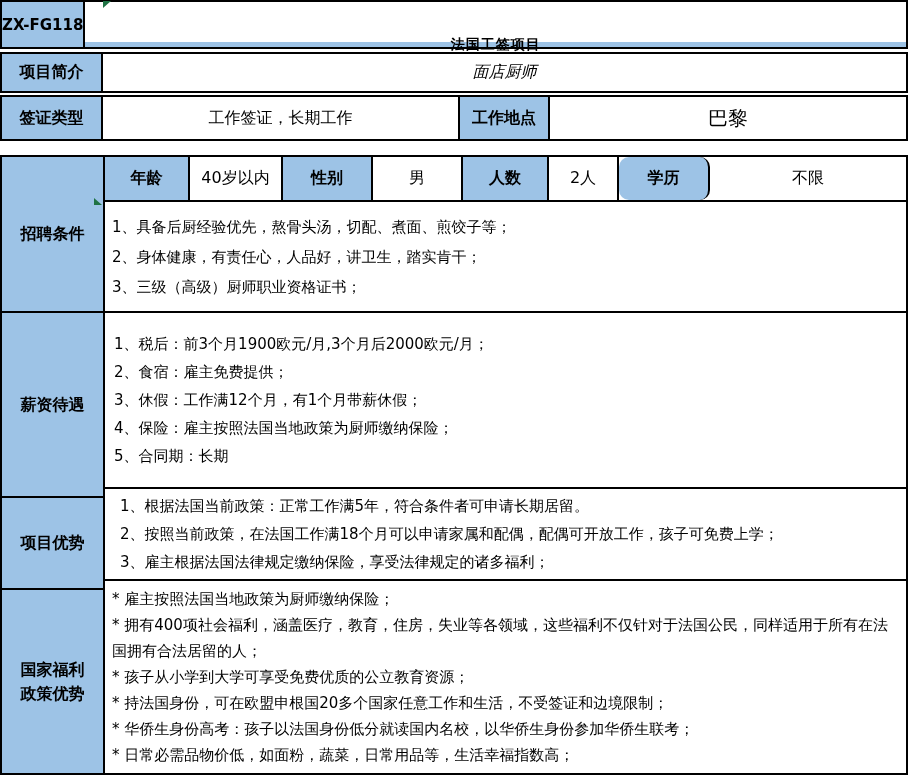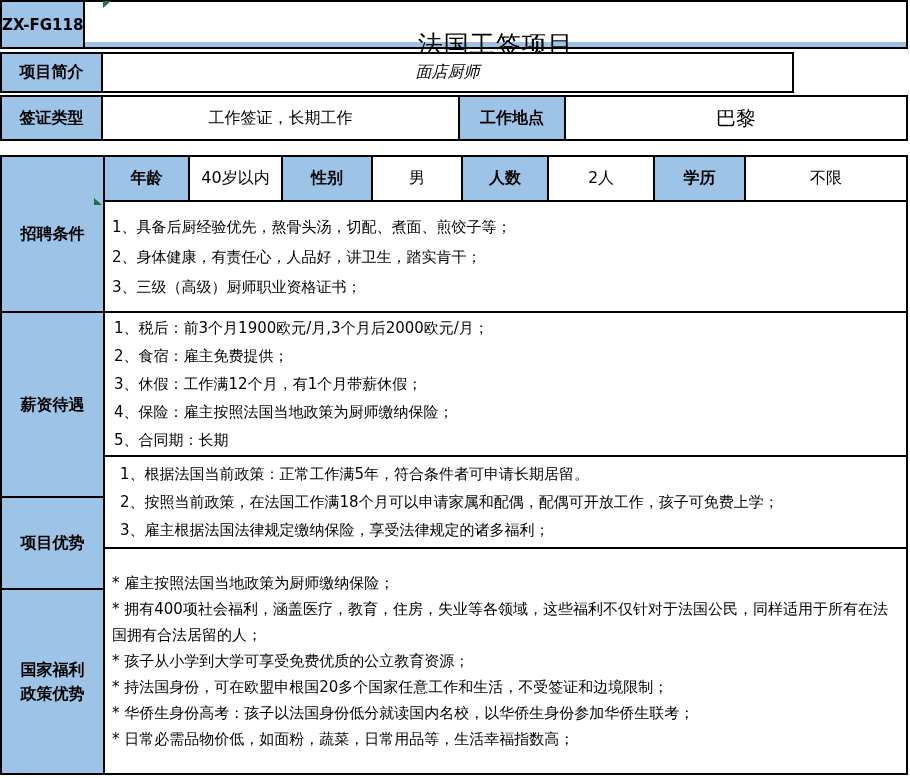--- a/index.html
+++ b/index.html
@@ -27,28 +27,28 @@
     align-items: center;
     justify-content: center;
     text-align: center;
   }
   .blue { background: #9DC3E6; }
   .bold { font-weight: bold; }
   .cell.bordered { border-right: 2px solid #000000; }
 
   
   .row1 { top: 0; width: 908px; height: 49px; }
-  .row2 { top: 52px; width: 794px; height: 41px; }
+  .row2 { top: 52px; width: 908px; height: 41px; }
   .row3 { top: 95px; width: 908px; height: 46px; }
   .label-col { width: 101px; font-size: 16px; font-weight: bold; flex: none; }
-  .title-cell { flex: 1; font-size: 25px; font-weight: normal; letter-spacing: 1px; margin-top: 40px; }
+  .title-cell { flex: 1; font-size: 14px; font-weight: bold; letter-spacing: 1px; margin-top: 40px; }
   .value-wide { flex: 1; font-size: 16px; font-style: italic; }
   .code-cell { font-size: 15px; text-align: right; }
   .visa-value { width: 357px; font-size: 16px; flex: none; }
-  .loc-label { width: 106px; font-size: 16px; font-weight: bold; flex: none; }
+  .loc-label { width: 90px; font-size: 16px; font-weight: bold; flex: none; }
   .loc-value { flex: 1; font-size: 20px; }
 
   
   .body-block { top: 155px; width: 908px; height: 620px; }
   .left-col { width: 103px; flex: none; display: flex; flex-direction: column; border-right: 2px solid #000000; background: #9DC3E6; }
   .left-cell {
     display: flex; align-items: center; justify-content: center;
     font-size: 16px; font-weight: bold; text-align: center;
     border-bottom: 2px solid #000000; line-height: 1.45;
   }
@@ -60,33 +60,33 @@
   .content-col { flex: 1; display: flex; flex-direction: column; }
   .subheader { height: 45px; display: flex; border-bottom: 2px solid #000000; flex: none; }
   .subheader .cell { font-size: 16px; border-right: 2px solid #000000; }
   .subheader .cell.hdr { font-weight: bold; }
   .subheader .cell:last-child { border-right: none; border-radius: 17px; }
   .w-age { width: 85px; flex: none; }
   .w-agev { width: 93px; flex: none; }
   .w-sex { width: 90px; flex: none; }
   .w-sexv { width: 90px; flex: none; }
   .w-num { width: 86px; flex: none; }
-  .w-numv { width: 106px; flex: none; }
-  .w-edu { width: 91px; flex: none; }
+  .w-numv { width: 70px; flex: none; }
+  .w-edu { width: 91px; flex: none; border-radius: 10px; }
   .w-eduv { flex: 1; }
 
   .text-section {
     display: flex; flex-direction: column; justify-content: center;
     padding: 2px 12px 2px 7px;
     font-size: 15px;
     border-bottom: 2px solid #000000;
     flex: none;
   }
   .text-section.s1 { height: 111px; line-height: 30px; }
-  .text-section.s2 { height: 144px; line-height: 28px; padding-left: 9px; }
+  .text-section.s2 { height: 176px; line-height: 28px; padding-left: 9px; }
   .text-section.s3 { height: 92px; line-height: 28px; padding-left: 15px; }
   .text-section.s4 { flex: 1; border-bottom: none; line-height: 26px; }
   .tline { white-space: normal; }
 
   
   .marker {
     position: absolute;
     width: 8px; height: 7px;
     background: #1F7244;
   }

